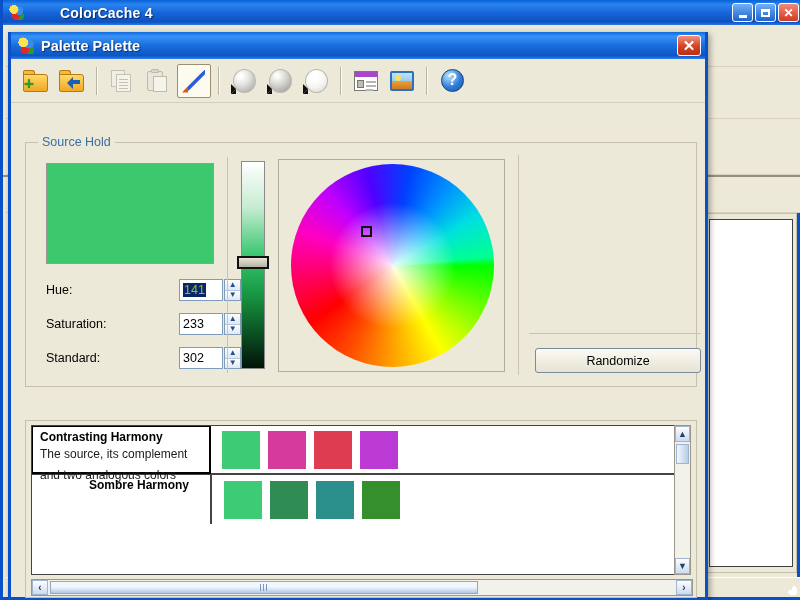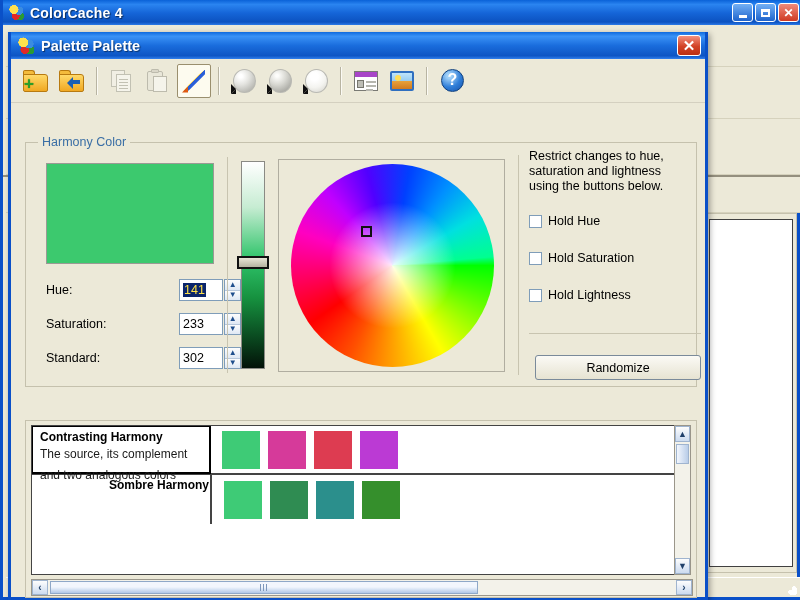--- a/index.html
+++ b/index.html
@@ -26,20 +26,21 @@
     width: 17px; height: 17px; margin-right: 5px; position: relative;
     background: radial-gradient(circle at 35% 32%, #ffe14d 0 28%, transparent 29%),
                 radial-gradient(circle at 66% 40%, #3a8ce0 0 27%, transparent 28%),
                 radial-gradient(circle at 45% 70%, #e02828 0 26%, transparent 27%),
                 radial-gradient(circle at 70% 72%, #2a9a34 0 24%, transparent 25%);
   }
   #app-title {
     color: #fff; font-size: 14px; font-weight: bold;
     text-shadow: 1px 1px 1px rgba(0,0,0,.55);
     letter-spacing: .2px;
+    margin-left: 30px;
   }
   .winbtns { position: absolute; right: 4px; top: 3px; display: flex; gap: 2px; }
   .wbtn {
     width: 21px; height: 19px; border: 1px solid #ffffff;
     border-radius: 3px; display: flex; align-items: center; justify-content: center;
     color: #fff; font-size: 12px; font-weight: bold;
   }
   .wbtn.min { background: linear-gradient(180deg,#72b0f5,#1e63cc); }
   .wbtn.max { background: linear-gradient(180deg,#72b0f5,#1e63cc); }
   .wbtn.cls { background: linear-gradient(180deg,#f08a7a,#cf3a22); }
@@ -218,21 +219,21 @@
     position: absolute; left: 20px; top: 20px; width: 168px; height: 101px;
     border: 1px solid #9a9a94;
   }
   .field-row { position: absolute; left: 20px; height: 22px; display: flex; align-items: center; gap: 25px; }
   .field-label { font-size: 12.5px; color: #000; width: 108px; }
   .spin-wrap { position: relative; width: 62px; height: 22px; display: flex; }
   .spin-input {
     width: 45px; height: 22px; background: #fff; border: 1px solid #7f9db9;
     font-size: 12.5px; display: flex; align-items: center; padding-left: 3px;
   }
-  .spin-input .sel { background: #0a246a; color: #fde047; padding: 0 1px; }
+  .spin-input .sel { background: #0a246a; color: #84cc16; padding: 0 1px; }
   .spin-btns {
     width: 17px; height: 22px; margin-left: 1px; display: flex; flex-direction: column;
     border: 1px solid #7f9db9; background: #ece9d8;
   }
   .spin-up, .spin-dn {
     flex: 1; display: flex; align-items: center; justify-content: center;
     background: linear-gradient(180deg,#fdfdfd,#dfe8f4);
     color: #1f4e8c; font-size: 8px; line-height: 1;
   }
   .spin-up { border-bottom: 1px solid #b8c8dc; }
@@ -279,40 +280,40 @@
     font-size: 12.5px; color: #000; line-height: 15px; white-space: pre-line; margin-bottom: 14px;
   }
   .cb-row { display: flex; align-items: center; height: 26px; margin-bottom: 11px; }
   .cb {
     width: 13px; height: 13px; background: #fff; border: 1px solid #7f9db9;
     margin-right: 6px; flex-shrink: 0;
   }
   .cb-label { font-size: 12.5px; color: #000; }
   #restrict-hr { position: absolute; left: 503px; top: 190px; width: 172px; height: 1px; background: #c8c4b0; }
   #randomize {
-    position: absolute; left: 509px; top: 212px; width: 166px; height: 25px;
+    position: absolute; left: 509px; top: 205px; width: 166px; height: 25px;
     background: linear-gradient(180deg,#fbfaf5,#e6e3d2);
     border: 1px solid #7a8a9a; border-radius: 3px;
     font-size: 12.5px; color: #000;
     display: flex; align-items: center; justify-content: center;
   }
 
   
   #list-outer {
     position: absolute; left: 14px; top: 388px; width: 672px; height: 178px;
     background: #ece9d8; border: 1px solid #c5c1ad;
   }
   #list-inner {
     position: absolute; left: 5px; top: 4px; width: 645px; height: 150px;
     background: #fff; border: 1px solid #444; overflow: hidden;
   }
   .h-row { display: flex; height: 49px; border-bottom: 2px solid #444; background: #fff; }
   .h-row:last-child { border-bottom: none; text-align: right; }
   .h-label {
-    width: 180px; padding: 3px 1px 0 7px; border-right: 2px solid #444;
+    width: 180px; padding: 3px 21px 0 7px; border-right: 2px solid #444;
     display: flex; flex-direction: column; justify-content: flex-start;
   }
   .h-row.selected .h-label { border: 2px solid #000; margin: -1px; }
   .h-title { font-size: 12px; font-weight: bold; color: #000; line-height: 14px; }
   .h-desc { font-size: 12px; color: #1a1a1a; line-height: 21px; }
   .h-swatches { display: flex; align-items: center; gap: 8px; padding-left: 12px; }
   .sw { width: 38px; height: 38px; }
 
   
   #vscroll {
@@ -471,21 +472,21 @@
     </div>
     <div class="tb-sep"></div>
     <div class="tb-btn">
       <div class="ico">
         <div class="help-ico">?</div>
       </div>
     </div>
   </div>
 
   <div id="src-group">
-    <div id="src-legend">Harmony Color</div>
+    <div id="src-legend">Source Hold</div>
 
     <div id="color-preview" style="background: rgb(60, 201, 110);"></div>
 
     <div class="field-row" style="top:136px;">
       <span class="field-label">Hue:</span>
       <span class="spin-wrap">
         <span class="spin-input">
             <span class="sel">141</span>
           </span>
         <span class="spin-btns">
@@ -521,37 +522,20 @@
     <div id="slider-thumb"></div>
     <div id="slider-sep"></div>
 
     <div id="wheel-box">
       <div id="wheel">
         <div id="wheel-marker"></div>
       </div>
     </div>
 
     <div id="restrict-sep"></div>
-    <div id="restrict">
-      <div id="restrict-text">Restrict changes to hue,
-saturation and lightness
-using the buttons below.</div>
-      <div class="cb-row">
-        <span class="cb"></span>
-        <span class="cb-label">Hold Hue</span>
-      </div>
-      <div class="cb-row">
-        <span class="cb"></span>
-        <span class="cb-label">Hold Saturation</span>
-      </div>
-      <div class="cb-row">
-        <span class="cb"></span>
-        <span class="cb-label">Hold Lightness</span>
-      </div>
-    </div>
     <div id="restrict-hr"></div>
     <div id="randomize">Randomize</div>
   </div>
 
   <div id="list-outer">
     <div id="list-inner">
 
       <div class="h-row selected">
         <div class="h-label">
           <div class="h-title">Contrasting Harmony</div>

